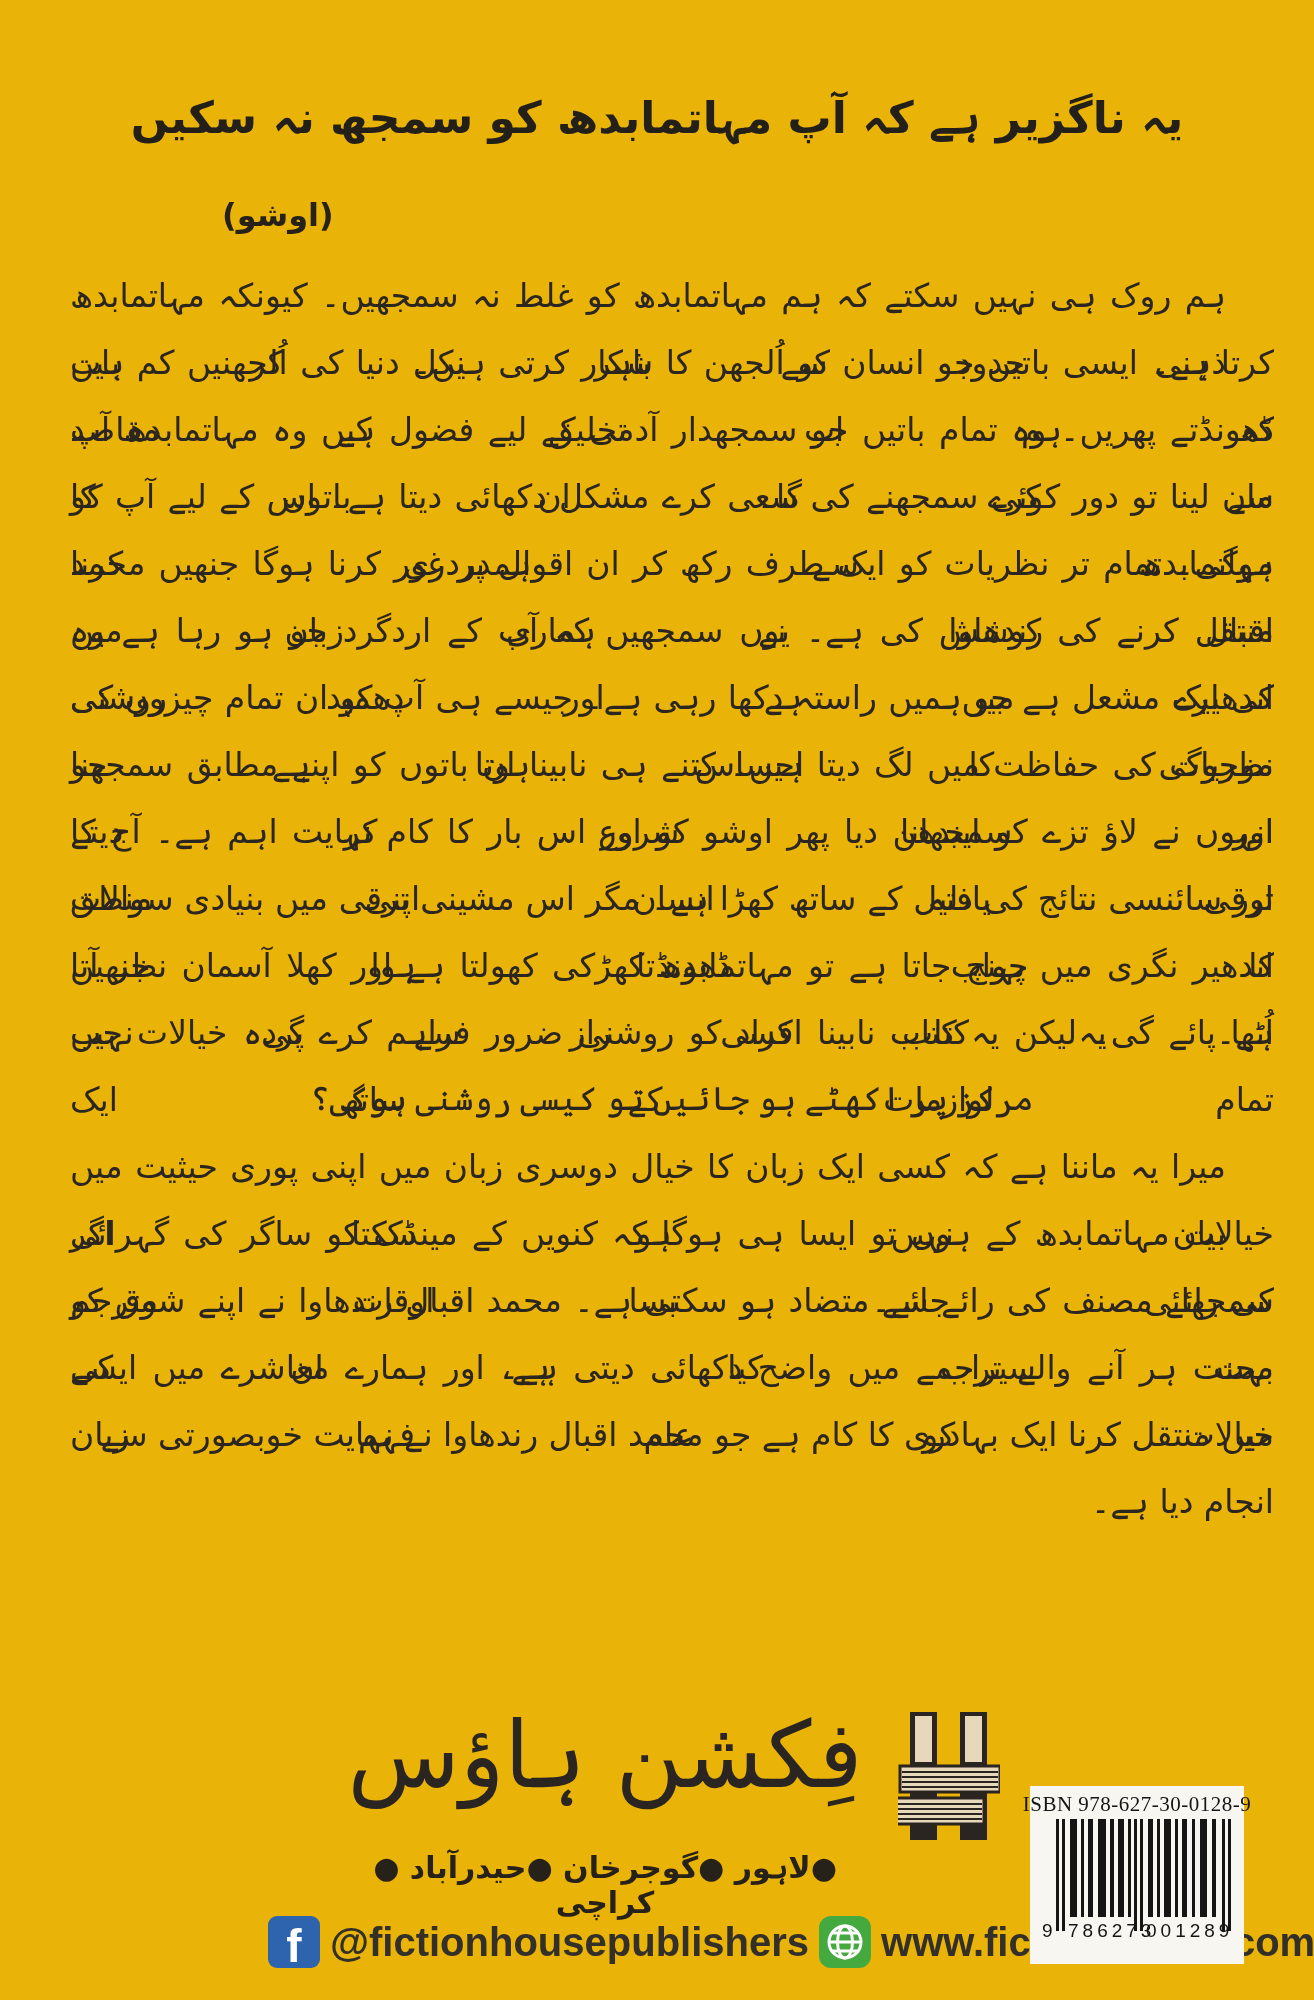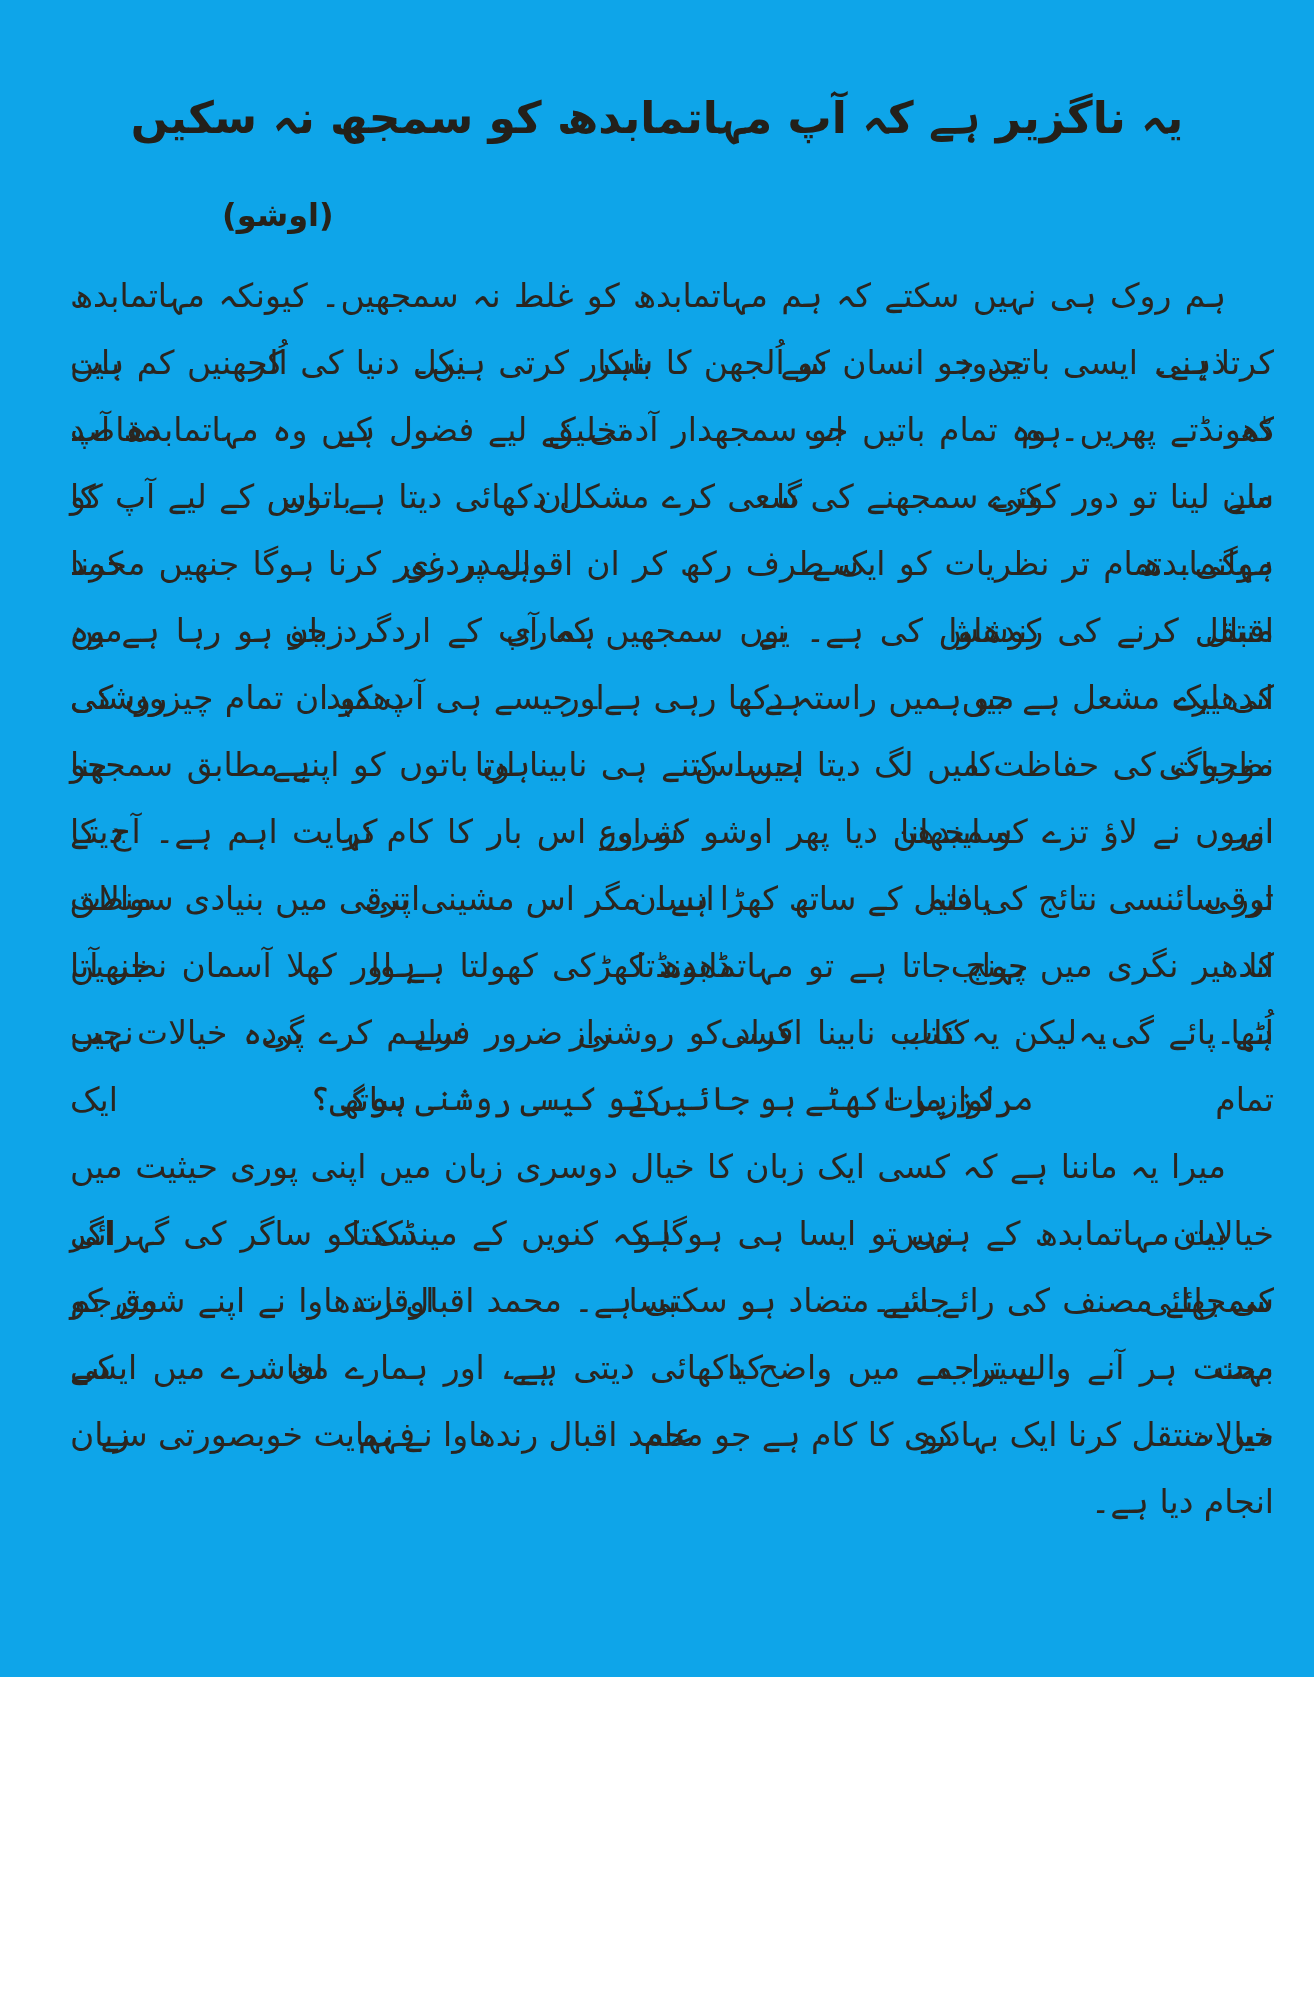--- a/index.html
+++ b/index.html
@@ -1,19 +1,19 @@
 <!DOCTYPE html>
 <html lang="ur"><head>
 <meta charset="utf-8">
 <style>
   html,body{margin:0;padding:0;}
   .page{
     position:relative;
-    width:1314px;height:1677px;
-    background:#0ea5e9;
+    width:1314px;height:2000px;
+    background:#eab308;
     font-family:"DejaVu Sans",sans-serif;
     color:#272219;
     overflow:hidden;
   }
   
   .quote-line{
     position:absolute;top:92px;left:0;width:100%;
     text-align:center;
     font-size:44px;font-weight:bold;
     direction:rtl;

